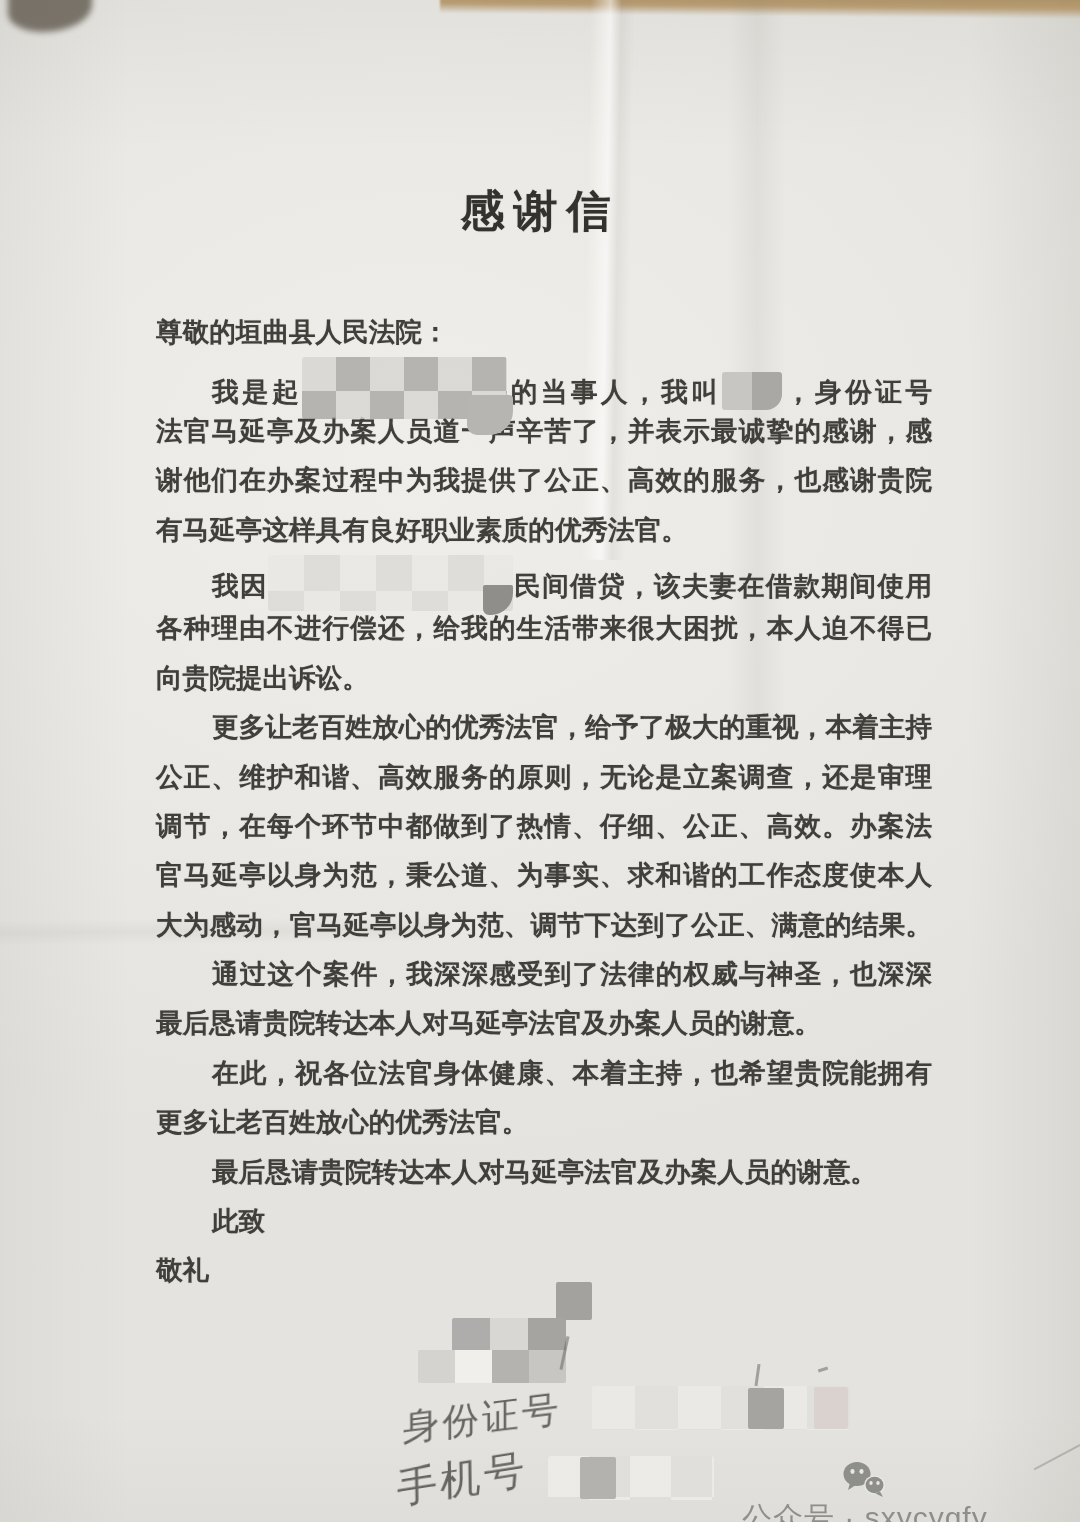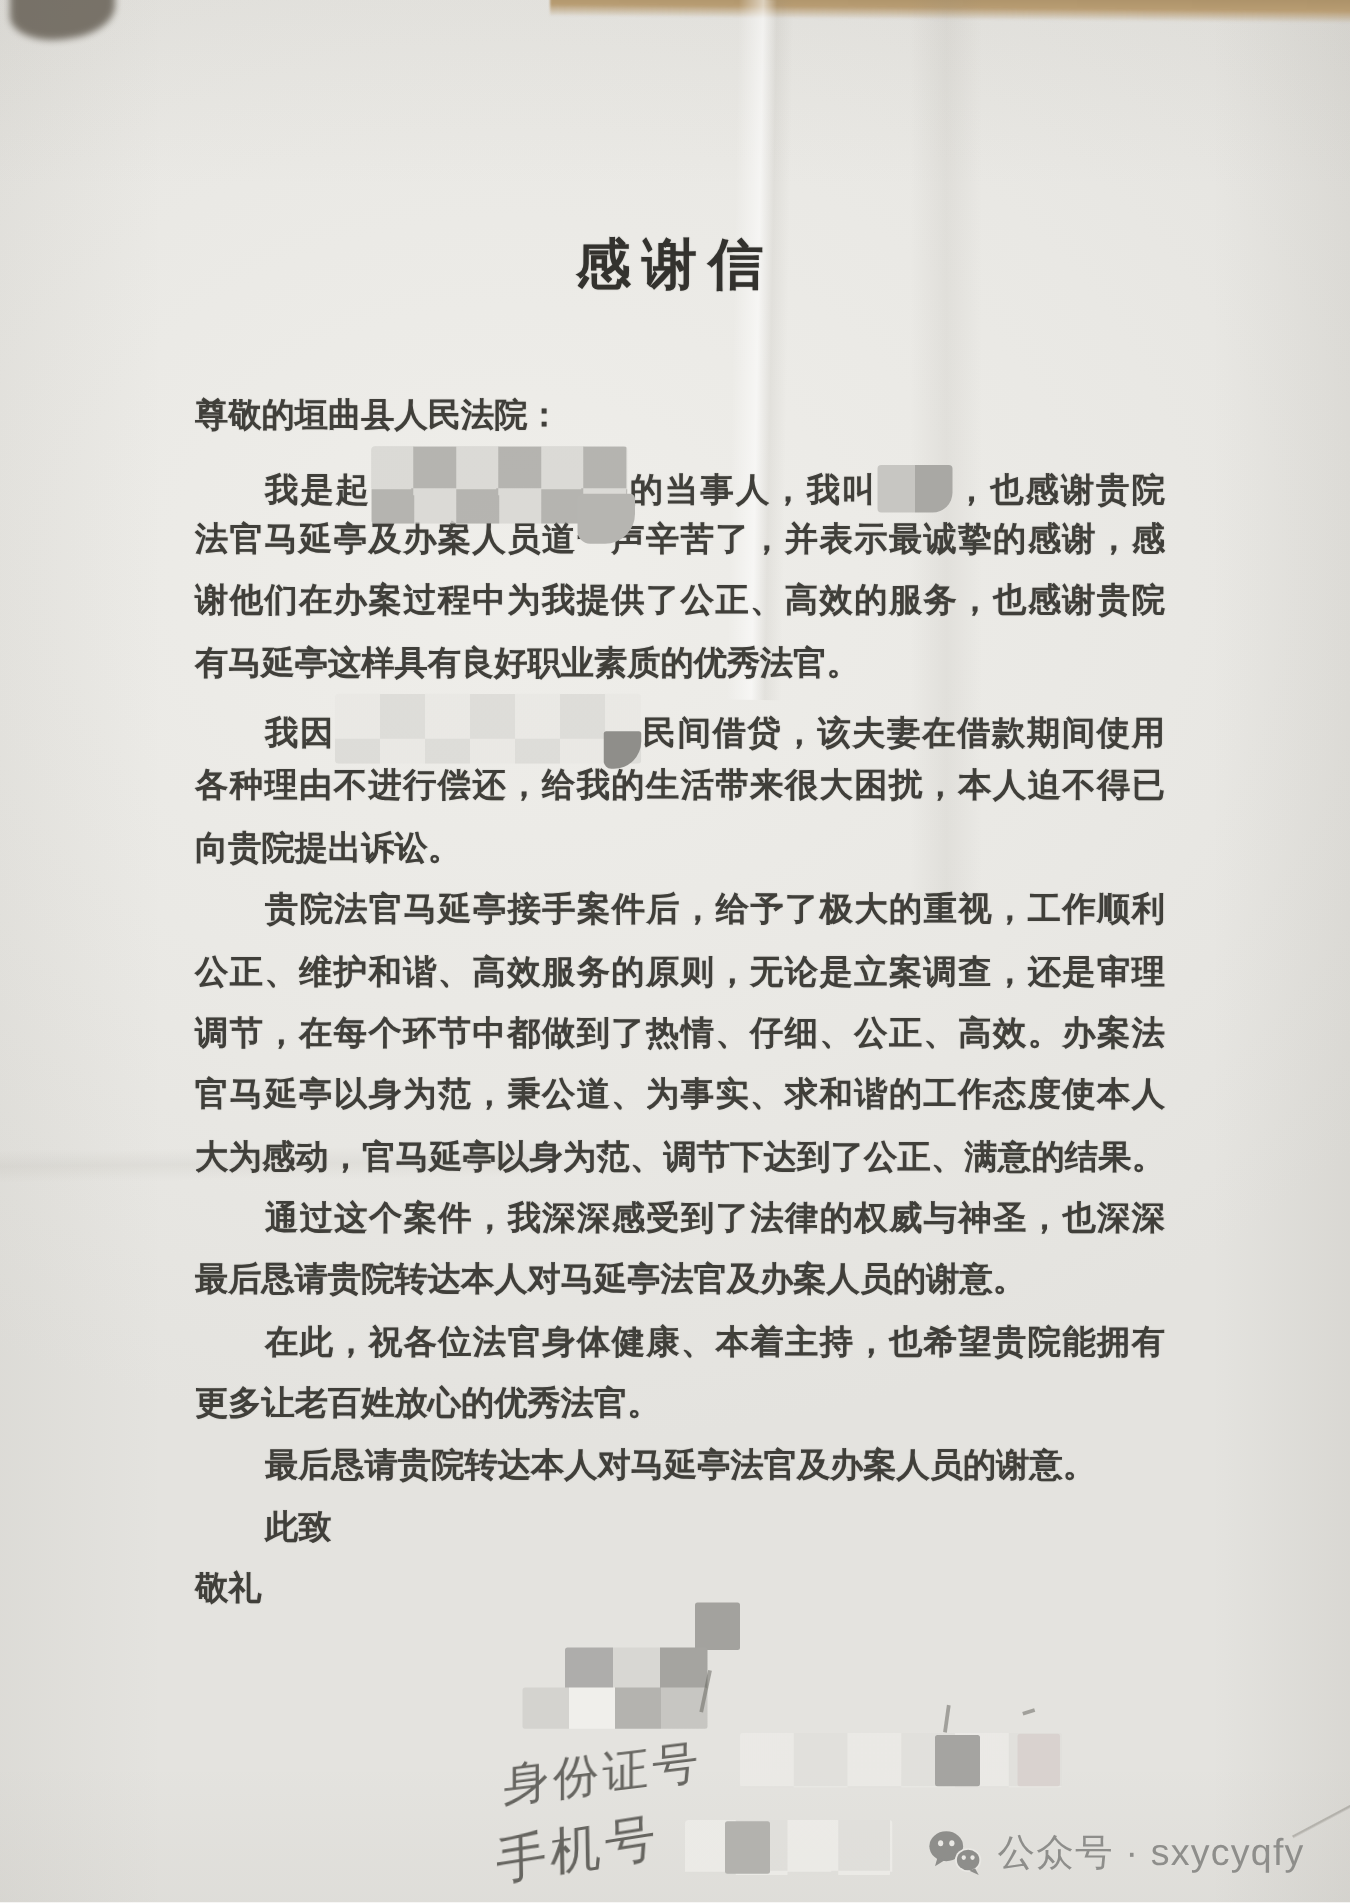--- a/index.html
+++ b/index.html
@@ -106,51 +106,51 @@
   .hw-id{left:402px;top:1394px;font-size:37px;transform:rotate(-7deg) skewX(-7deg);}
   .hw-phone{left:396px;top:1452px;font-size:41px;transform:rotate(-9deg) skewX(-8deg);}
   .stray-mark{position:absolute;background:#6a6963;opacity:.55;}
   .stray-1{left:563px;top:1336px;width:3px;height:34px;transform:rotate(12deg);}
   .stray-2{left:756px;top:1364px;width:3px;height:22px;transform:rotate(8deg);}
   .stray-3{left:818px;top:1368px;width:10px;height:3px;transform:rotate(-18deg);}
 
   
   .watermark{
     position:absolute;left:742px;top:1460px;height:44px;
-    display:flex;align-items:center;gap:10px;
+    display:flex;align-items:center;
     color:#8e8e8b;
     font-family:"Liberation Sans","DejaVu Sans",sans-serif;
-    font-size:30px;letter-spacing:1px;
+    font-size:30px;letter-spacing:1px;flex-direction:column;
   }
   .watermark svg{display:block;}
 </style>
 </head>
 <body>
 
 <div id="page">
 
   <div class="photo-edge-top"></div>
   <div class="corner-blob"></div>
   <div class="crease crease-v1"></div>
   <div class="crease crease-v2"></div>
   <div class="crease crease-h1"></div>
   <div class="crease edge-diag"></div>
 
   <div class="title">感谢信</div>
 
   <div class="body-block">
       <div class="line"><span>尊敬的垣曲县人民法院：</span></div>
-      <div class="line fill indent"><span>我是起</span><span class="mosaic r-name1"></span><span>的当事人，我叫</span><span class="mosaic r-name2"></span><span>，也感谢贵院</span></div>
+      <div class="line fill indent"><span>我是起</span><span class="mosaic r-name1"></span><span>的当事人，我叫</span><span class="mosaic r-name2"></span><span>，身份证号</span></div>
       <div class="line fill"><span>法官马延亭及办案人员道一声辛苦了，并表示最诚挚的感谢，感</span></div>
       <div class="line fill"><span>谢他们在办案过程中为我提供了公正、高效的服务，也感谢贵院</span></div>
       <div class="line"><span>有马延亭这样具有良好职业素质的优秀法官。</span></div>
       <div class="line fill indent"><span>我因</span><span class="mosaic r-case"></span><span>民间借贷，该夫妻在借款期间使用</span></div>
       <div class="line fill"><span>各种理由不进行偿还，给我的生活带来很大困扰，本人迫不得已</span></div>
       <div class="line"><span>向贵院提出诉讼。</span></div>
-      <div class="line fill indent"><span>贵院法官马延亭接手案件后，给予了极大的重视，工作顺利</span></div>
+      <div class="line fill indent"><span>更多让老百姓放心的优秀法官，给予了极大的重视，本着主持</span></div>
       <div class="line fill"><span>公正、维护和谐、高效服务的原则，无论是立案调查，还是审理</span></div>
       <div class="line fill"><span>调节，在每个环节中都做到了热情、仔细、公正、高效。办案法</span></div>
       <div class="line fill"><span>官马延亭以身为范，秉公道、为事实、求和谐的工作态度使本人</span></div>
       <div class="line fill"><span>大为感动，官马延亭以身为范、调节下达到了公正、满意的结果。</span></div>
       <div class="line fill indent"><span>通过这个案件，我深深感受到了法律的权威与神圣，也深深</span></div>
       <div class="line"><span>最后恳请贵院转达本人对马延亭法官及办案人员的谢意。</span></div>
       <div class="line fill indent"><span>在此，祝各位法官身体健康、本着主持，也希望贵院能拥有</span></div>
       <div class="line"><span>更多让老百姓放心的优秀法官。</span></div>
       <div class="line indent"><span>最后恳请贵院转达本人对马延亭法官及办案人员的谢意。</span></div>
       <div class="line indent"><span>此致</span></div>

